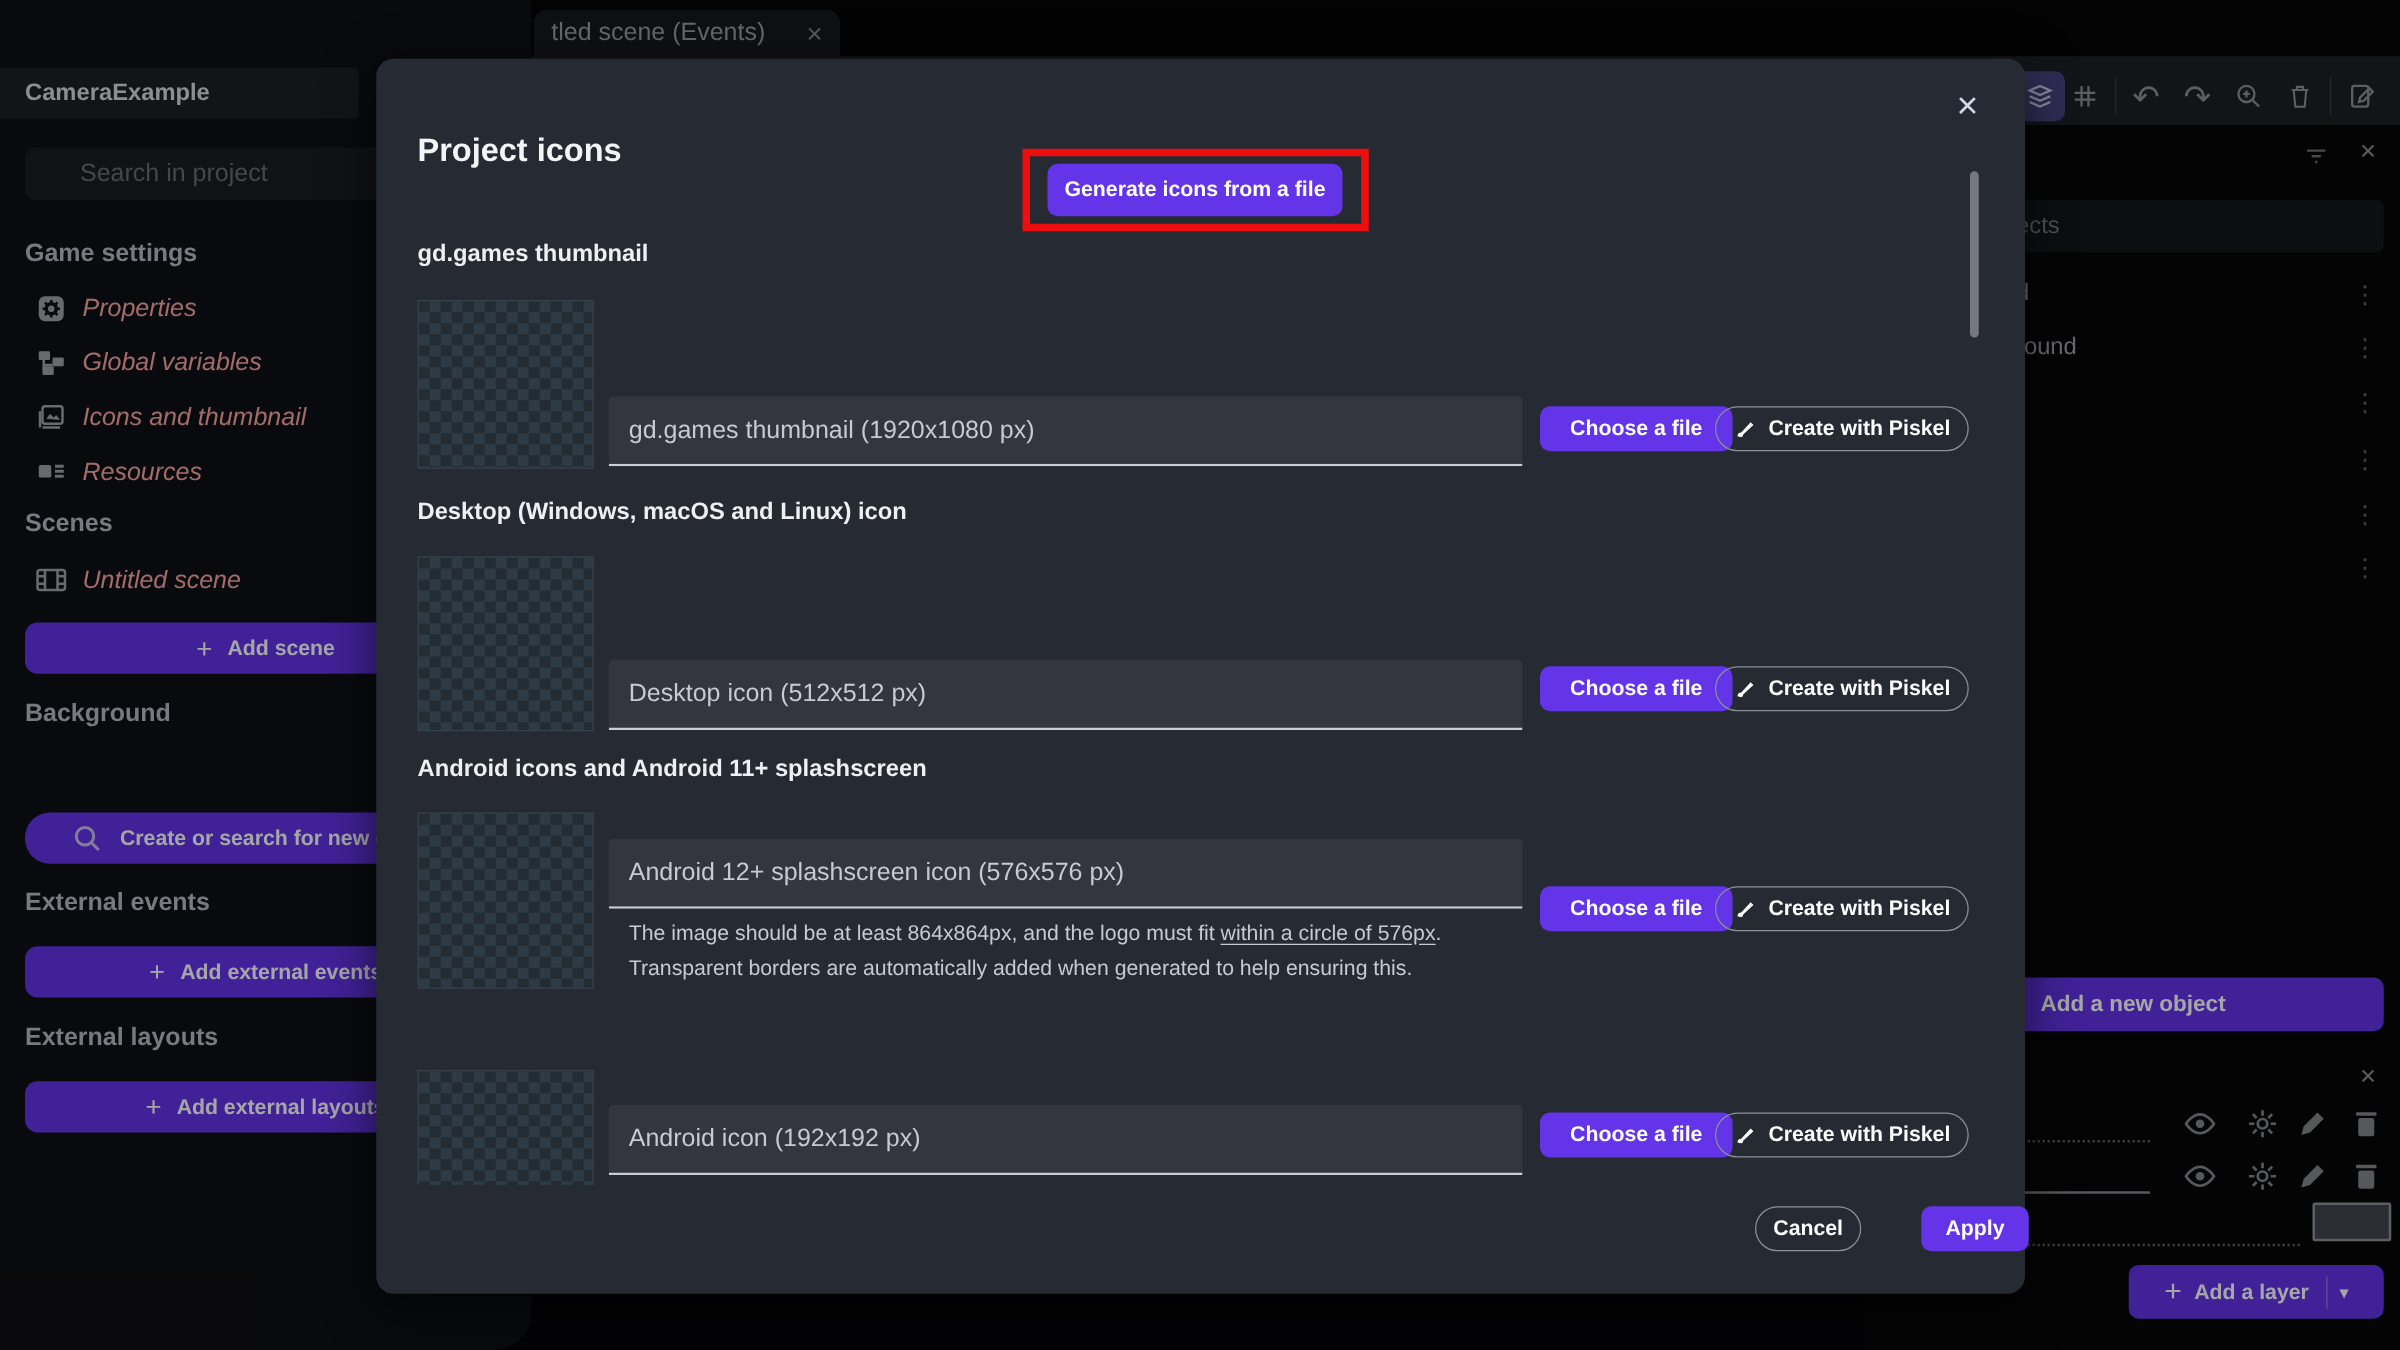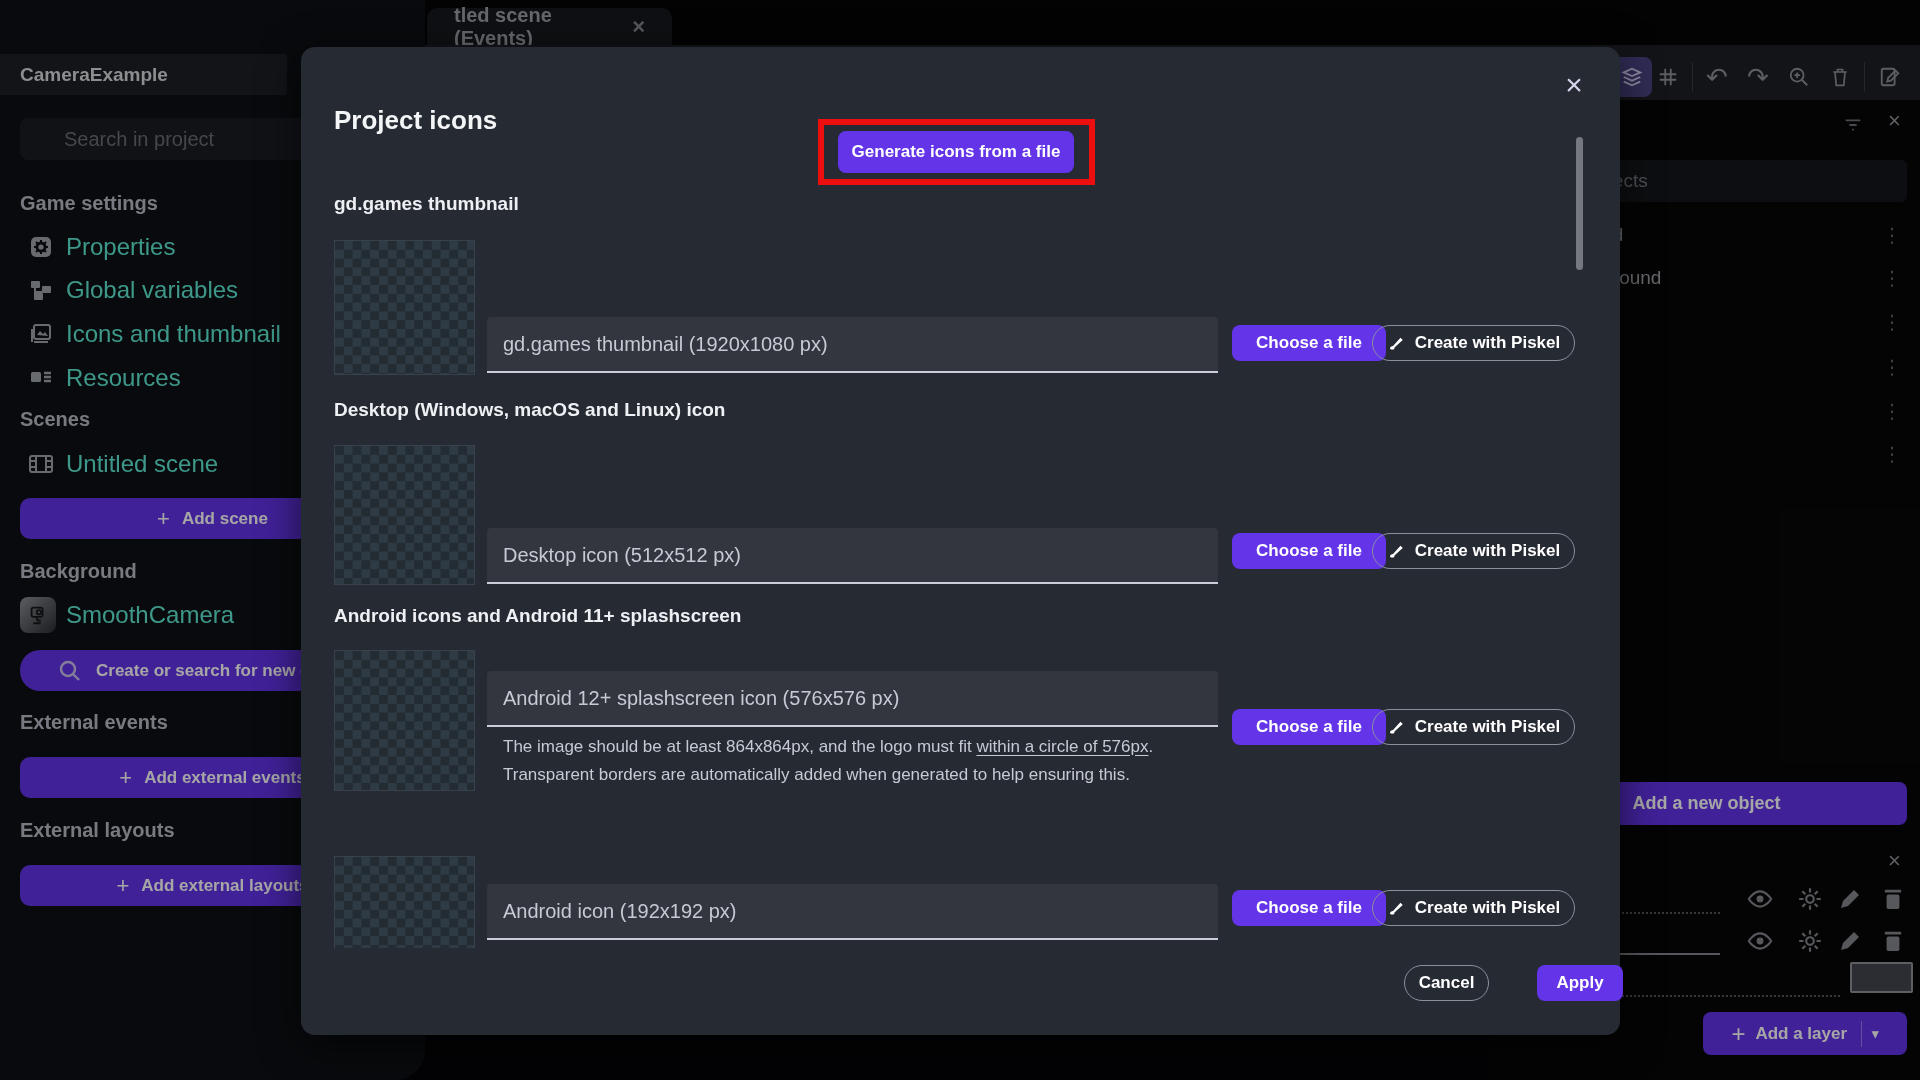--- a/index.html
+++ b/index.html
@@ -1,21 +1,21 @@
 <!DOCTYPE html>
 <html><head>
 <meta charset="utf-8">
 <style>
   html,body{margin:0;padding:0;background:#000;}
   *{box-sizing:border-box;font-family:"Liberation Sans",sans-serif;}
   #screen{position:relative;width:1920px;height:1080px;overflow:hidden;background:#060608;}
   .abs{position:absolute;}
   
   #tabbar{left:0;top:0;width:1920px;height:45px;background:#050507;}
-  #tab{left:427px;top:8px;width:245px;height:37px;background:#17191e;border-radius:10px 10px 0 0;color:#9b9ea5;font-size:20px;display:flex;align-items:center;padding:0 27px;font-weight:bold;}
+  #tab{left:427px;top:8px;width:245px;height:37px;background:#17191e;border-radius:10px 10px 0 0;color:#9b9ea5;font-size:20px;display:flex;align-items:center;padding:0 14px;}
   #tab .lbl{flex:1;}
   #tab .x{color:#84878d;font-size:22px;cursor:pointer;}
   #toolbar{left:294px;top:45px;width:1626px;height:55px;background:#1e2026;display:flex;align-items:center;}
   .tbico{position:absolute;top:57px;width:40px;height:40px;display:flex;align-items:center;justify-content:center;color:#8e9197;}
   .tbico svg{display:block;}
   .tbdiv{position:absolute;top:62px;width:1px;height:30px;background:#3a3b42;}
   #tb-layers{left:1612px;background:rgba(137,116,255,.42);border-radius:8px;color:#d6d0f5;}
   .glyphbtn{font-size:26px;line-height:1;}
   
   #objpanel{left:1490px;top:100px;width:430px;height:730px;background:#070709;}
@@ -40,21 +40,21 @@
   #addlayer .caret{font-size:13px;margin-left:10px;}
   
   #drawer{left:0;top:0;width:425px;height:1080px;background:#0f1014;border-bottom-right-radius:30px;}
   #ptitle{position:absolute;left:0;top:54px;width:287px;height:41px;background:#1d1f26;border-radius:0 4px 4px 0;display:flex;align-items:center;padding-left:20px;color:#d8dade;font-weight:bold;font-size:19px;}
   #psearch{position:absolute;left:20px;top:118px;width:385px;height:42px;background:#1b1c22;border-radius:8px;border:none;color:#8a8d94;font-size:20px;padding:0 16px 0 44px;outline:none;}
   #psearch::placeholder{color:#6b6e75;}
   .searchglass{position:absolute;color:#6b6e75;}
   .shead{position:absolute;left:20px;color:#b7bcc6;font-weight:bold;font-size:20px;}
   .sitem{position:absolute;left:0;width:425px;height:42px;display:flex;align-items:center;cursor:pointer;}
   .sitem .ic{position:absolute;left:26px;width:30px;display:flex;justify-content:center;color:#9fa3aa;}
-  .sitem .lb{position:absolute;left:66px;color:#5eead4;font-size:24px;}
+  .sitem .lb{position:absolute;left:66px;color:#fca5a5;font-size:20px;font-style:italic;}
   .sidebtn{position:absolute;left:20px;width:385px;height:41px;font-size:17px;}
   .sidebtn .plus{font-size:22px;font-weight:normal;margin-right:12px;}
   #extbadge{position:absolute;left:20px;width:36px;height:36px;border-radius:8px;background:linear-gradient(135deg,#8d8f94,#2a2c31);display:flex;align-items:center;justify-content:center;}
   
   #overlay{left:0;top:0;width:1920px;height:1080px;background:rgba(0,0,0,.35);z-index:5;}
   #modal{left:301px;top:47px;width:1319px;height:988px;background:#262a33;border-radius:14px;z-index:10;box-shadow:0 10px 40px rgba(0,0,0,.6);}
   #mtitle{position:absolute;left:33px;top:58px;color:#f4f5f7;font-weight:bold;font-size:26px;}
   #mclose{position:absolute;left:1251px;top:16px;width:44px;height:44px;color:#d6d5ec;font-size:30px;display:flex;align-items:center;justify-content:center;cursor:pointer;}
   #mscroll{position:absolute;left:1275px;top:90px;width:7px;height:133px;background:#75787e;border-radius:4px;}
   #genbtn{position:absolute;left:537px;top:84px;width:236px;height:42px;font-size:17px;}
@@ -281,30 +281,20 @@
           </svg>
         </span>
       <span class="lb">Untitled scene</span>
     </div>
     <button class="purplebtn sidebtn" style="top:498px;border-radius:10px">
       <span class="plus">+</span>
       <span>Add scene</span>
     </button>
 
     <div class="shead" style="top:560px">Background</div>
-    <div class="sitem" style="top:594px">
-      <span id="extbadge">
-          <svg width="22" height="22" viewBox="0 0 24 24" fill="none" stroke="#16171b" stroke-width="2">
-            <rect x="5" y="4" width="12" height="10" rx="2"></rect>
-            <circle cx="13" cy="9" r="2.4"></circle>
-            <path d="M11 14v4M7 21h8M11 18h4"></path>
-          </svg>
-        </span>
-      <span class="lb">SmoothCamera</span>
-    </div>
     <button class="purplebtn sidebtn" style="top:650px;border-radius:20px;justify-content:flex-start;padding-left:38px">
       <span style="margin-right:14px;display:flex">
           <svg width="24" height="24" viewBox="0 0 24 24" fill="none" stroke="#c9c4ee" stroke-width="2.4">
             <circle cx="10" cy="10" r="7"></circle>
             <path d="M15.5 15.5l5.5 5.5"></path>
           </svg>
         </span>
       <span>Create or search for new extensions</span>
     </button>
 

